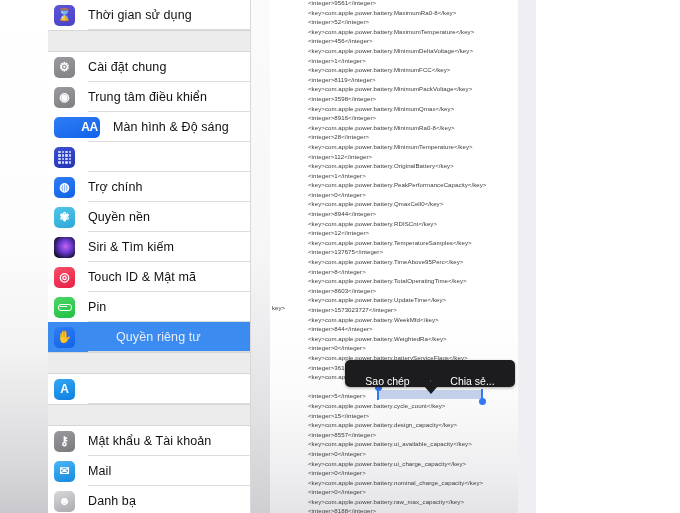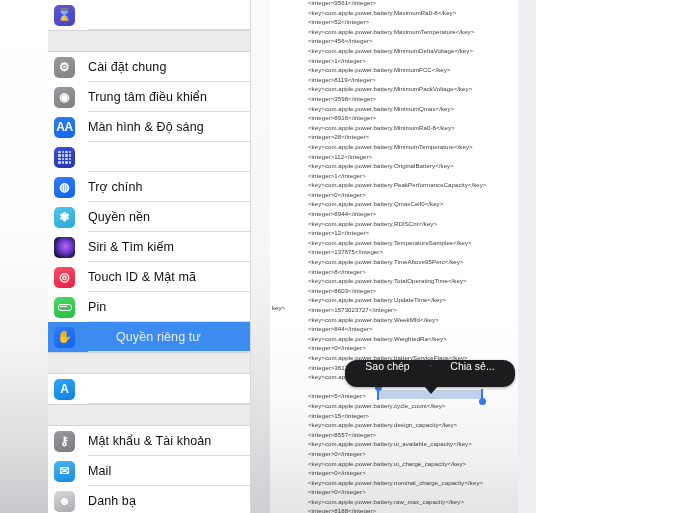--- a/index.html
+++ b/index.html
@@ -42,21 +42,21 @@
   }
   .sb-label{
     font-size:12.5px;color:#111;letter-spacing:0.1px;white-space:nowrap;
   }
 
   
   .gl{font-size:12px;line-height:1;}
   .ic-hourglass{background:linear-gradient(160deg,#5b55d6,#4b43c8);}
   .ic-general{background:linear-gradient(160deg,#9a9a9e,#808085);}
   .ic-control{background:linear-gradient(160deg,#9a9a9e,#7e7e83);}
-  .ic-display{background:linear-gradient(160deg,#2f7cf6,#1163e8);font-size:8.5px;letter-spacing:-0.3px;}
+  .ic-display{background:linear-gradient(160deg,#2f7cf6,#1163e8);font-size:8.5px;letter-spacing:-0.3px;padding-left:25px;}
   .ic-home{background:linear-gradient(160deg,#3a4fd0,#2435b5);}
   .ic-access{background:linear-gradient(160deg,#2f7cf6,#1163e8);}
   .ic-wall{background:linear-gradient(160deg,#4fc6e8,#2fa8d8);}
   .ic-siri{background:radial-gradient(circle at 55% 45%,#c861f0 0%,#6a3bd0 38%,#1b1038 78%);}
   .ic-touch{background:linear-gradient(160deg,#f84f67,#e81f46);}
   .ic-pin{background:linear-gradient(160deg,#4ad865,#23bf43);}
   .ic-privacy{background:linear-gradient(160deg,#2f7cf6,#1163e8);}
   .ic-itunes{background:linear-gradient(160deg,#32a7f5,#0f7fe0);}
   .ic-pass{background:linear-gradient(160deg,#9a9a9e,#79797e);}
   .ic-mail{background:linear-gradient(160deg,#4ab6f5,#1589e0);}
@@ -97,21 +97,21 @@
   .sel-band{
     position:absolute;left:378px;top:390px;width:104px;height:9px;
     background:rgba(90,130,200,0.35);
   }
   .handle{position:absolute;width:7px;height:7px;border-radius:50%;background:#3478f6;}
   .handle-bar{position:absolute;width:1.6px;background:#3478f6;}
 
   
   .popup{
     position:absolute;left:345px;top:360px;width:170px;height:27px;
-    background:#1c1c1e;border-radius:12px;display:flex;align-items:flex-start;
+    background:#1c1c1e;border-radius:5px;display:flex;align-items:flex-end;
     box-shadow:0 1px 3px rgba(0,0,0,0.35);
   }
   .popup .pitem{
     flex:1;display:flex;align-items:center;justify-content:center;
     color:#fff;font-size:10.5px;white-space:nowrap;position:relative;
   }
   .popup .pitem + .pitem:before{
     content:"";position:absolute;left:0;top:5px;bottom:5px;width:1px;background:#48484c;
   }
   .popup .arrow{
@@ -133,20 +133,21 @@
 
 <div id="root">
 
   <div class="left-rail"></div>
 
   <div class="sidebar" id="sidebar">
       <div class="sb-row">
         <div class="sb-icon ic-hourglass">
           <span class="gl">⌛</span>
         </div>
+        <div class="sb-label">Thời gian sử dụng</div>
         <div class="sep"></div>
       </div>
       <div class="sb-gap">
         <div class="topline"></div>
         <div class="botline"></div>
       </div>
       <div class="sb-row">
         <div class="sb-icon ic-general">
           <span class="gl">⚙</span>
         </div>

